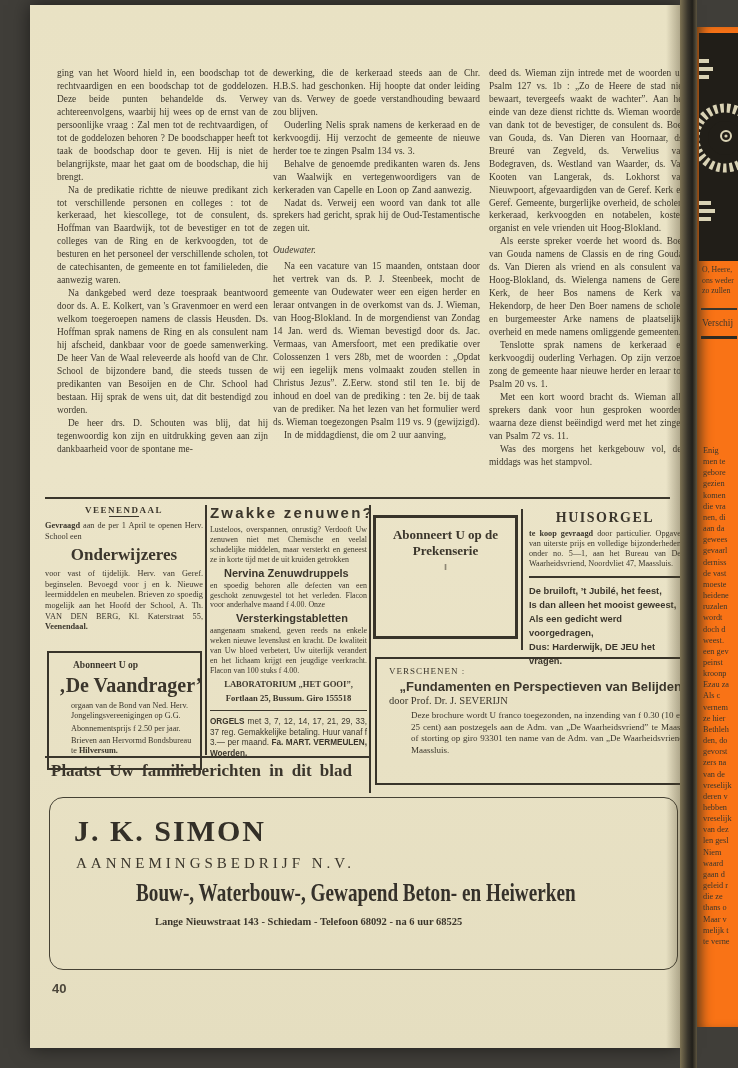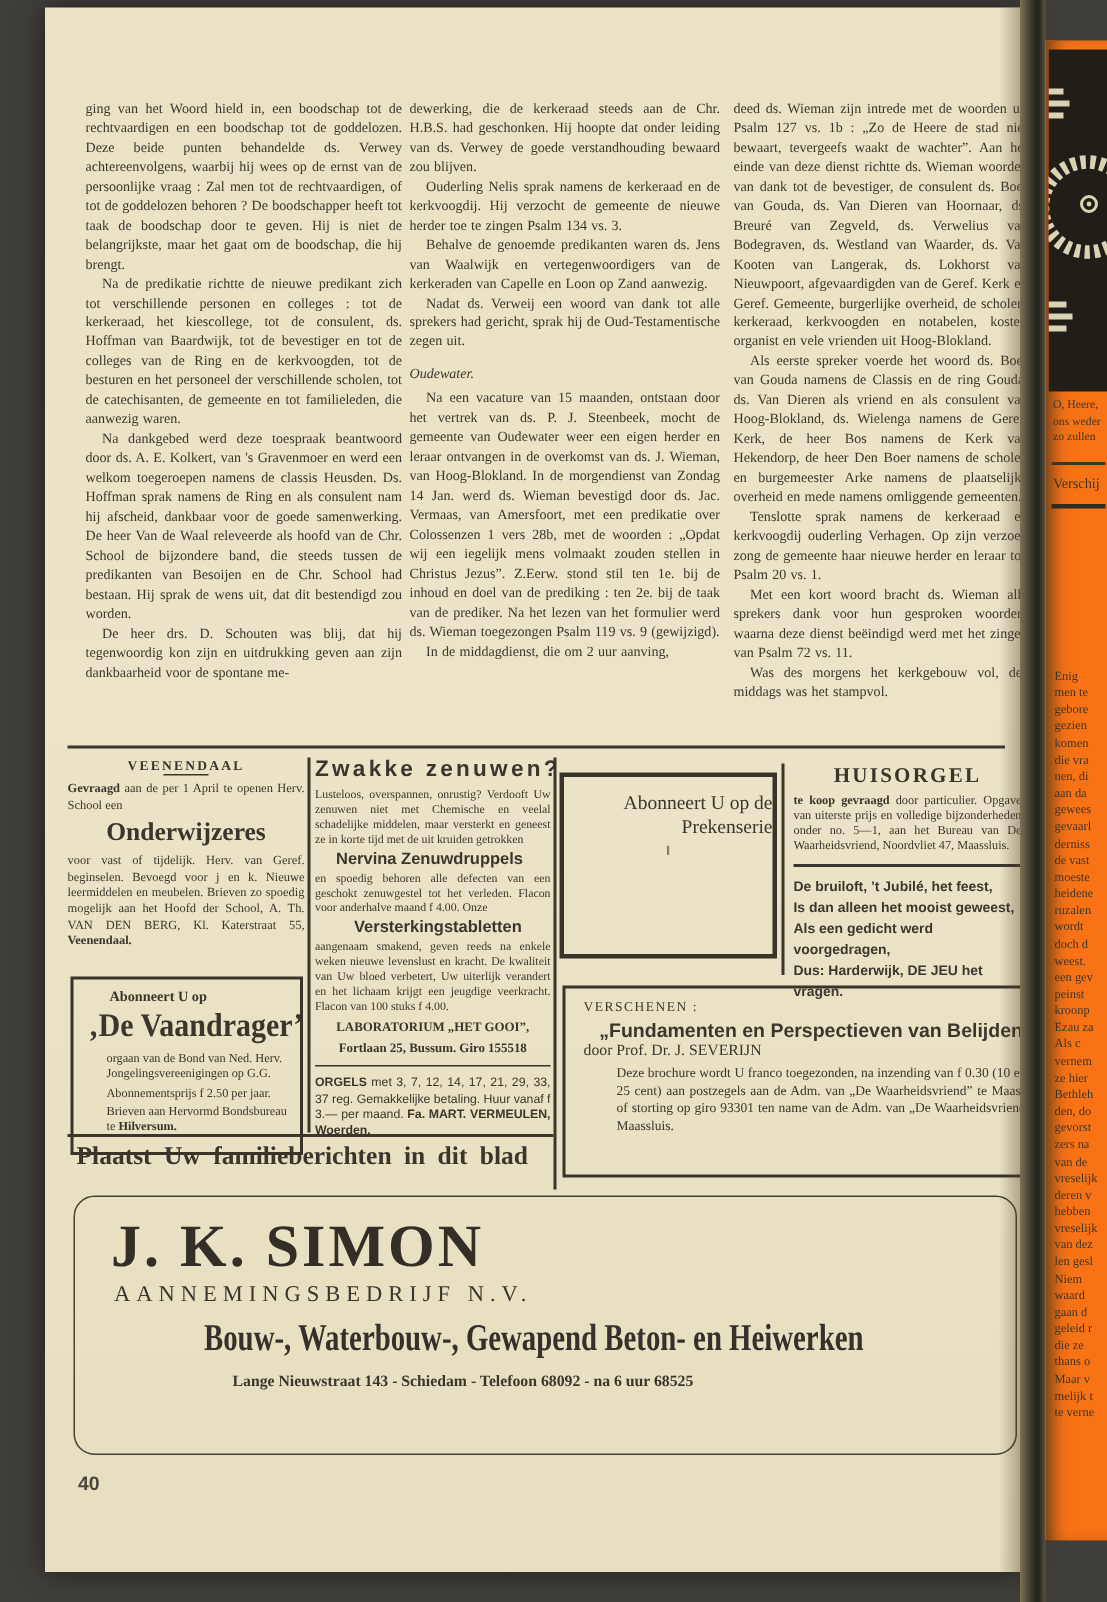--- a/index.html
+++ b/index.html
@@ -60,21 +60,21 @@
   .zen-sub { font-family:"Liberation Sans",sans-serif; font-weight:bold; font-size:11px;
              margin:2px 0 2px 14px; white-space:nowrap; }
   .zen-sub2 { margin-left:26px; }
   .zen-lab { font-weight:bold; font-size:8.6px; text-align:center; margin-top:3px; line-height:11px; }
   .zen-rule { height:1.5px; background:#3a362c; margin:6px 0; }
   .orgels { font-family:"Liberation Sans",sans-serif; font-size:8.2px; line-height:10.4px; text-align:justify; }
 
   
   .ad-prek { position:absolute; left:343px; top:510px; width:145px; height:124px;
              border:3px solid #38342a; text-align:center; padding-top:9px; }
-  .prek-title { font-weight:normal; font-size:13px; line-height:16px; white-space:pre-line;text-align:right; }
+  .prek-title { font-weight:bold; font-size:13px; line-height:16px; white-space:pre-line; }
   .prek-sep { font-size:9px; margin:3px 0 5px; }
   .prek-quote { font-size:15px; line-height:19px; white-space:pre-line; word-spacing:6px; }
 
   
   .ad-huis { position:absolute; left:499px; top:505px; width:152px; }
   .huis-title { font-weight:bold; font-size:14px; text-align:center; letter-spacing:1.5px; margin-bottom:3px; }
   .huis-body { font-size:8.2px; line-height:10px; text-align:justify; }
   .huis-rule { height:1.5px; background:#3a362c; margin:7px 0 6px; }
   .poem { font-family:"Liberation Sans",sans-serif; font-weight:bold; font-size:9.3px;
           line-height:14px; white-space:pre-line; color:#3c372d; }
@@ -88,21 +88,21 @@
   .vers-author { font-size:10.5px; text-align:left; padding-right:28px; margin-bottom:4px; }
   .vers-body { font-size:9px; line-height:11.5px; text-align:justify; padding:0 2px 0 22px; }
 
   
   .fam { position:absolute; left:15px; top:756px; width:324px; padding-left:6px;
          font-weight:bold; font-size:17px; word-spacing:4px; white-space:nowrap; }
 
   
   .ad-simon { position:absolute; left:19px; top:792px; width:629px; height:173px;
               border:1.5px solid #454134; border-radius:14px; overflow:hidden; }
-  .simon-name { margin:10px 0 0 24px; font-size:40px; line-height:46px; font-weight:bold;
+  .simon-name { margin:10px 0 0 24px; font-size:30px; line-height:46px; font-weight:bold;
               letter-spacing:2px; color:#332f27; }
   .simon-sub { margin:1px 0 0 26px; font-size:15px; letter-spacing:4px; }
   .simon-serv { margin:8px 0 0 86px; font-size:24px; font-weight:bold; white-space:nowrap;
               transform:scale(.8,1.05); transform-origin:left center; color:#35312a; }
   .simon-addr { margin:9px 0 0 105px; font-size:10.5px; font-weight:bold; }
 
   .pagenum { position:absolute; left:22px; top:976px; font-family:"Liberation Sans",sans-serif;
              font-weight:bold; font-size:13px; color:#4c473b; }
 
   

